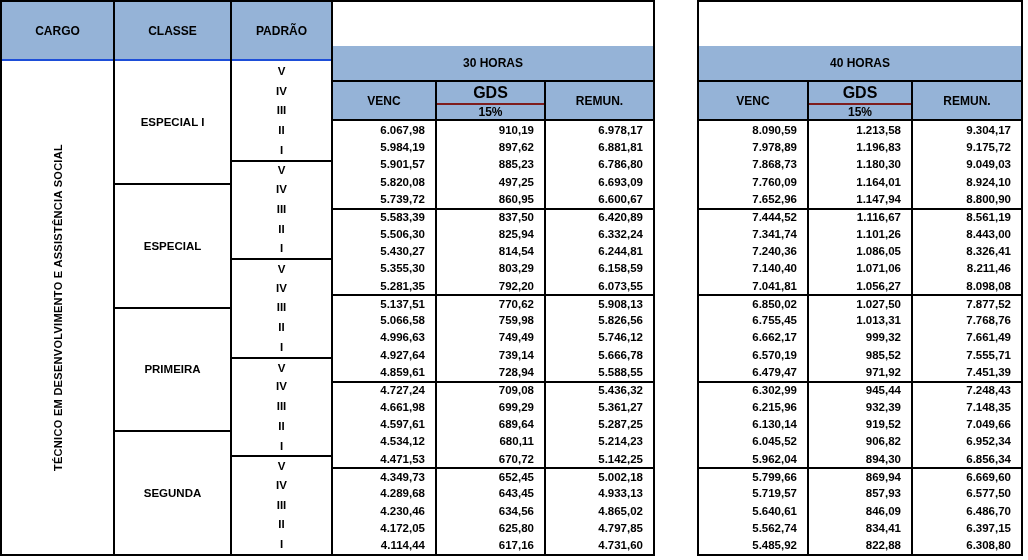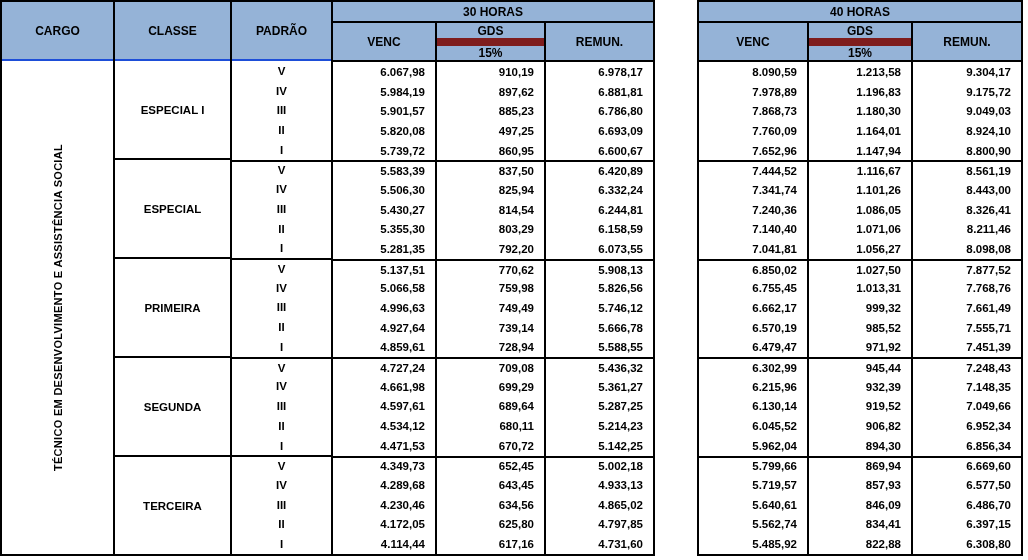--- a/index.html
+++ b/index.html
@@ -14,25 +14,25 @@
   .bR{border-right:2px solid #000;}
   .col-cargo{width:113px;}
   .col-classe{width:117px;}
   .col-padrao{width:101px;}
   .col-values{width:320px;}
   .hdr{
     background:var(--hdr,#95B3D7);display:flex;align-items:center;justify-content:center;
     font-weight:700;font-size:12px;box-sizing:border-box;
   }
   .hdr-tall{height:59px;border-bottom:2px solid #1d4ed8;}
-  .hours-row{height:21px;border-bottom:2px solid #000;}
+  .hours-row{height:36px;border-bottom:2px solid #000;margin-top:44px;}
   .sub-row{height:39px;display:flex;border-bottom:2px solid #000;box-sizing:border-box;}
   .sub-cell{box-sizing:border-box;}
   .gds-split{display:flex;flex-direction:column;background:var(--hdr,#95B3D7);}
-  .gds-top{height:24px;border-bottom:8px solid #7f1d1d;display:flex;align-items:center;justify-content:center;font-weight:700;font-size:12px;box-sizing:border-box;}
+  .gds-top{height:24px;border-bottom:2px solid #7f1d1d;display:flex;align-items:center;justify-content:center;font-weight:700;font-size:16px;box-sizing:border-box;}
   .gds-bot{flex:1;display:flex;align-items:center;justify-content:center;font-weight:700;font-size:12px;}
   .body-fill{flex:1;display:flex;flex-direction:column;box-sizing:border-box;}
   .cargo-body{flex:1;display:flex;align-items:center;justify-content:center;}
   .cargo-vert{
     writing-mode:vertical-rl;transform:rotate(180deg);
     font-weight:700;font-size:11px;letter-spacing:.3px;white-space:nowrap;
   }
   .classe-cell{
     flex:1;display:flex;align-items:center;justify-content:center;
     font-weight:700;font-size:11.5px;box-sizing:border-box;
@@ -74,21 +74,20 @@
       </div>
     </div>
 
     <div class="col col-classe bR">
       <div class="hdr hdr-tall">CLASSE</div>
       <div id="classe-body" class="body-fill">
           <div class="classe-cell">ESPECIAL I</div>
           <div class="classe-cell">ESPECIAL</div>
           <div class="classe-cell">PRIMEIRA</div>
           <div class="classe-cell">SEGUNDA</div>
-          <div class="classe-cell">TERCEIRA</div>
         </div>
     </div>
 
     <div class="col col-padrao bR">
       <div class="hdr hdr-tall">PADRÃO</div>
       <div id="padrao-body" class="rows-grid">
           <div class="padrao-cell">V</div>
           <div class="padrao-cell">IV</div>
           <div class="padrao-cell">III</div>
           <div class="padrao-cell">II</div>

